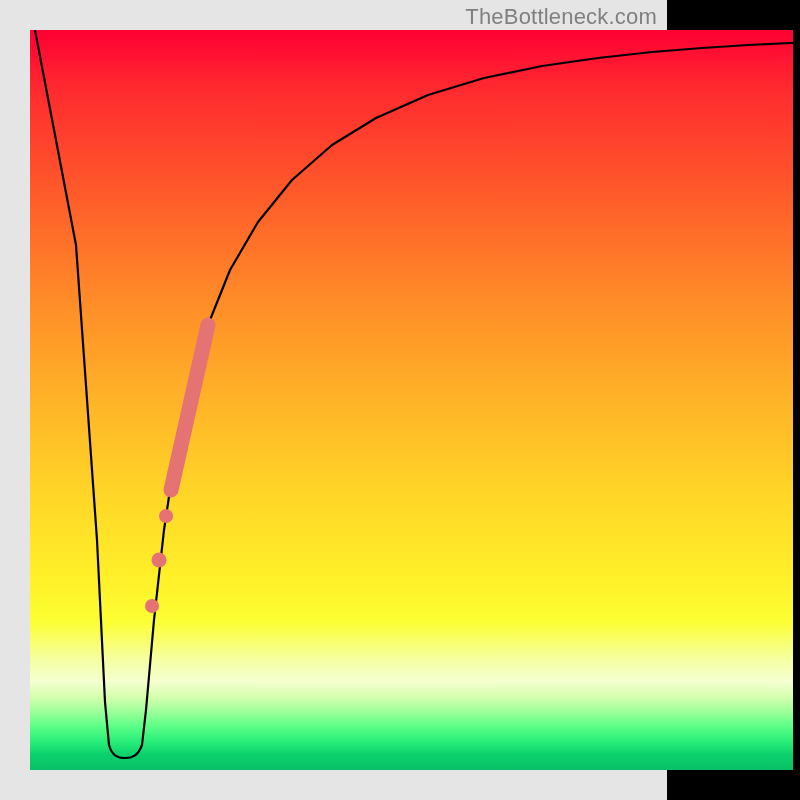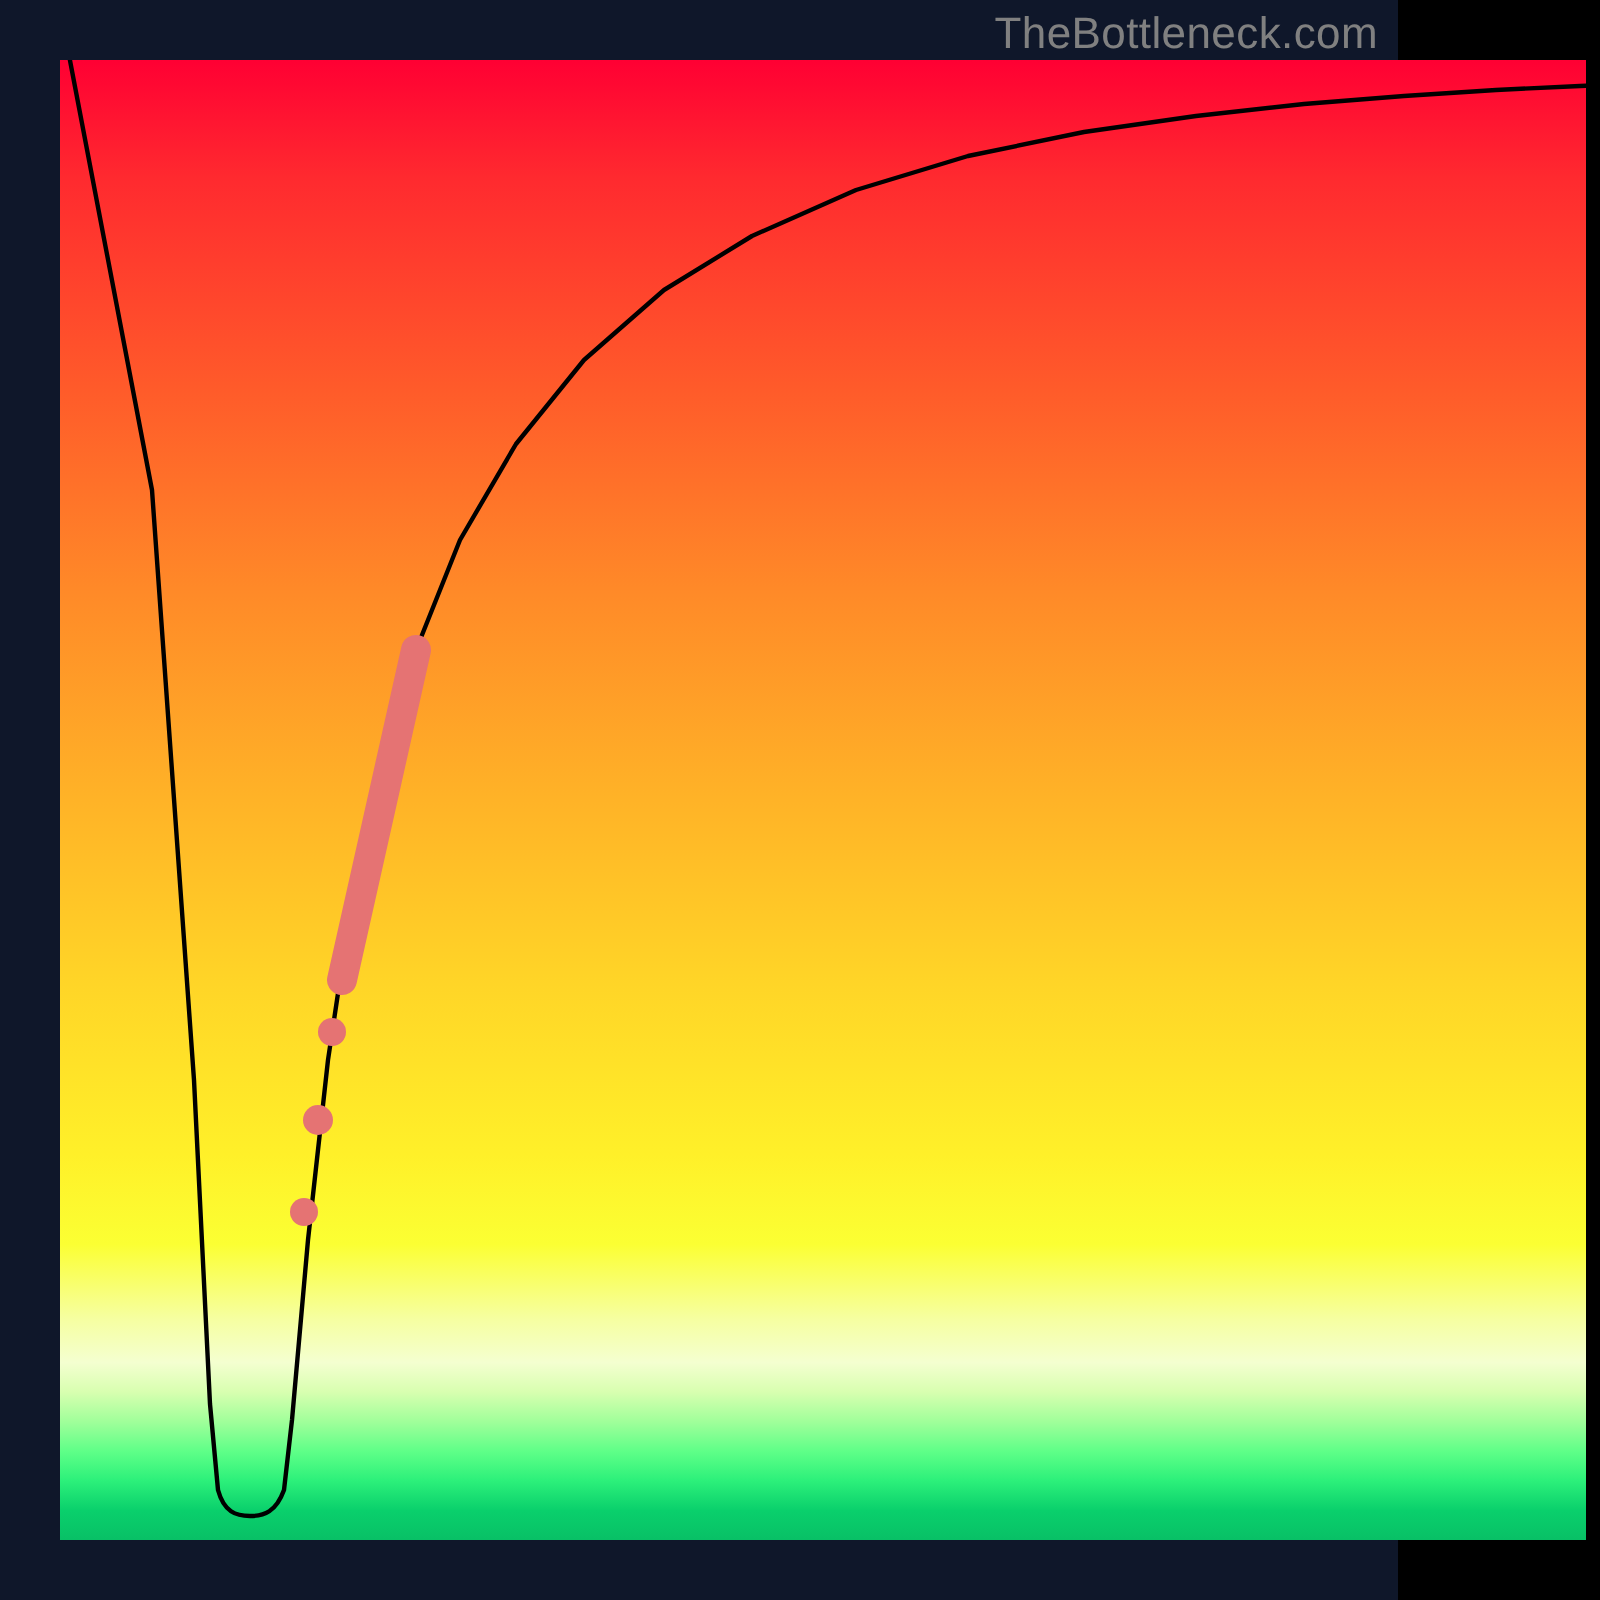--- a/index.html
+++ b/index.html
@@ -8,22 +8,21 @@
     width: 800px;
     height: 800px;
     overflow: hidden;
     background: #000;
     font-family: Arial, Helvetica, sans-serif;
   }
   .frame {
     position: relative;
     width: 667px;
     height: 800px;
-    background: #0f172a;
-    padding-left: 32px;
+    background: #e5e5e5;
   }
   .plot-area {
     position: absolute;
     left: 30px;
     top: 30px;
     width: 763px;
     height: 740px;
     overflow: hidden;
   }
   .gradient-bg {

